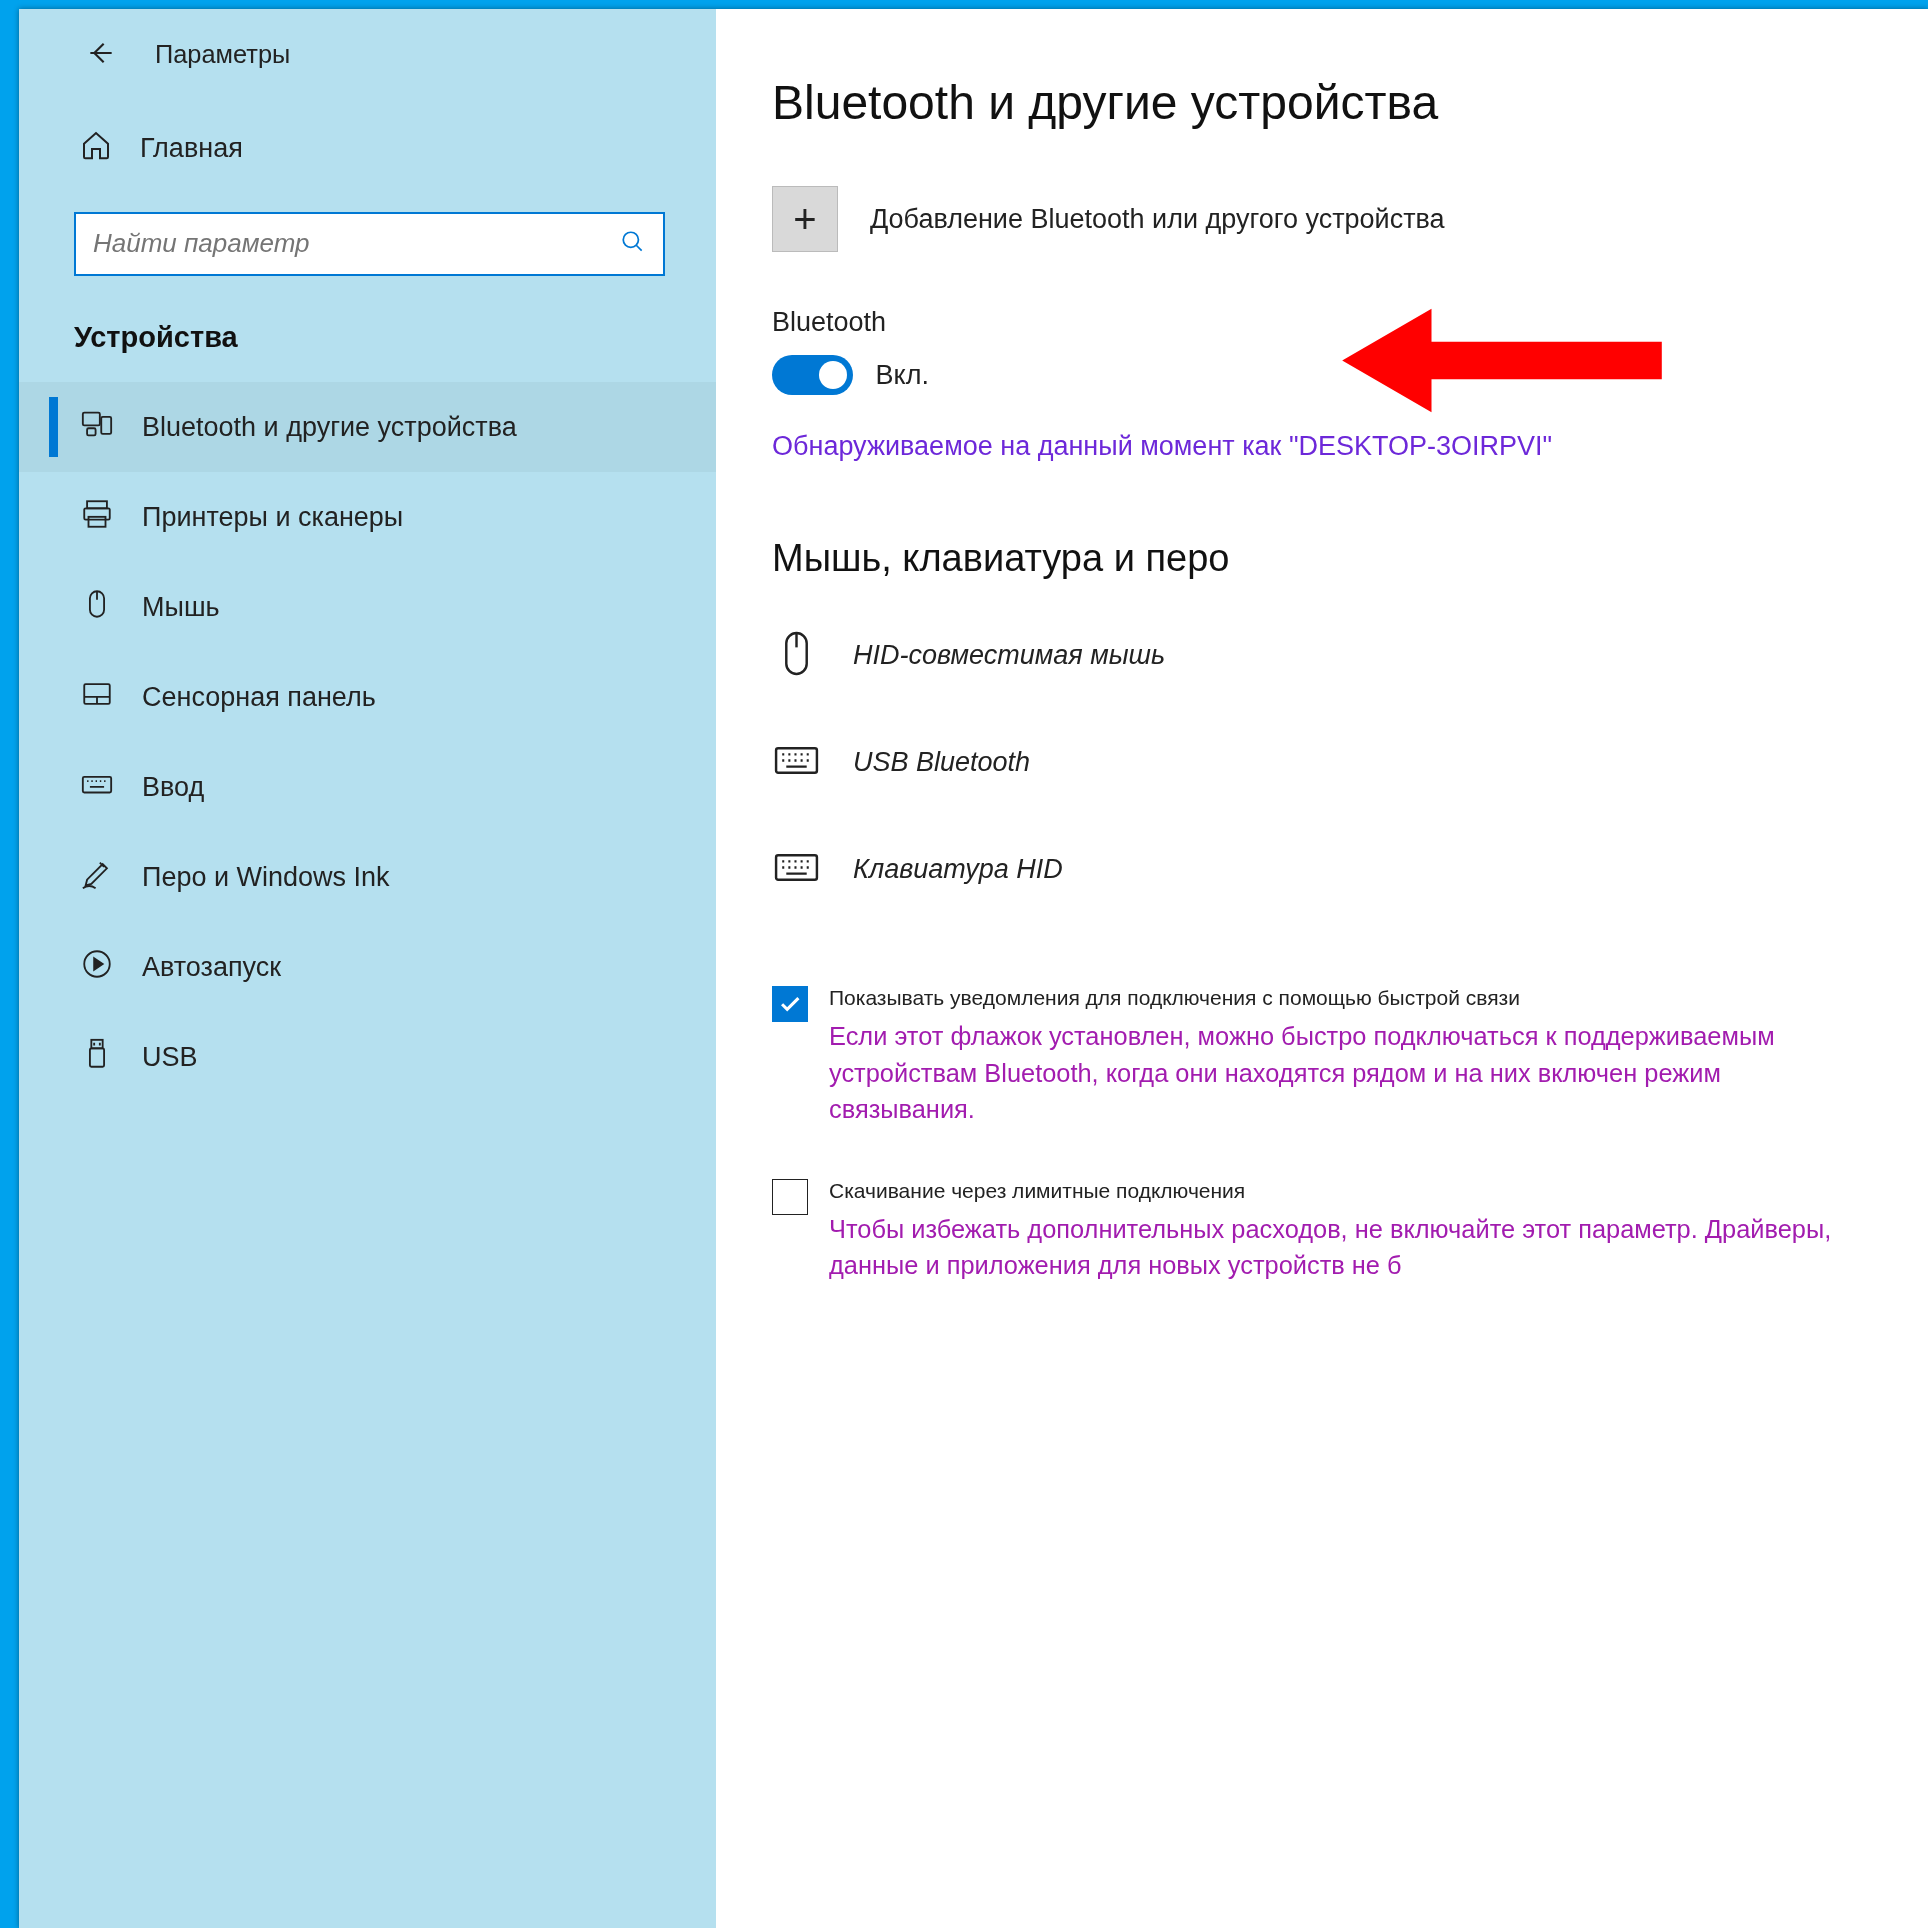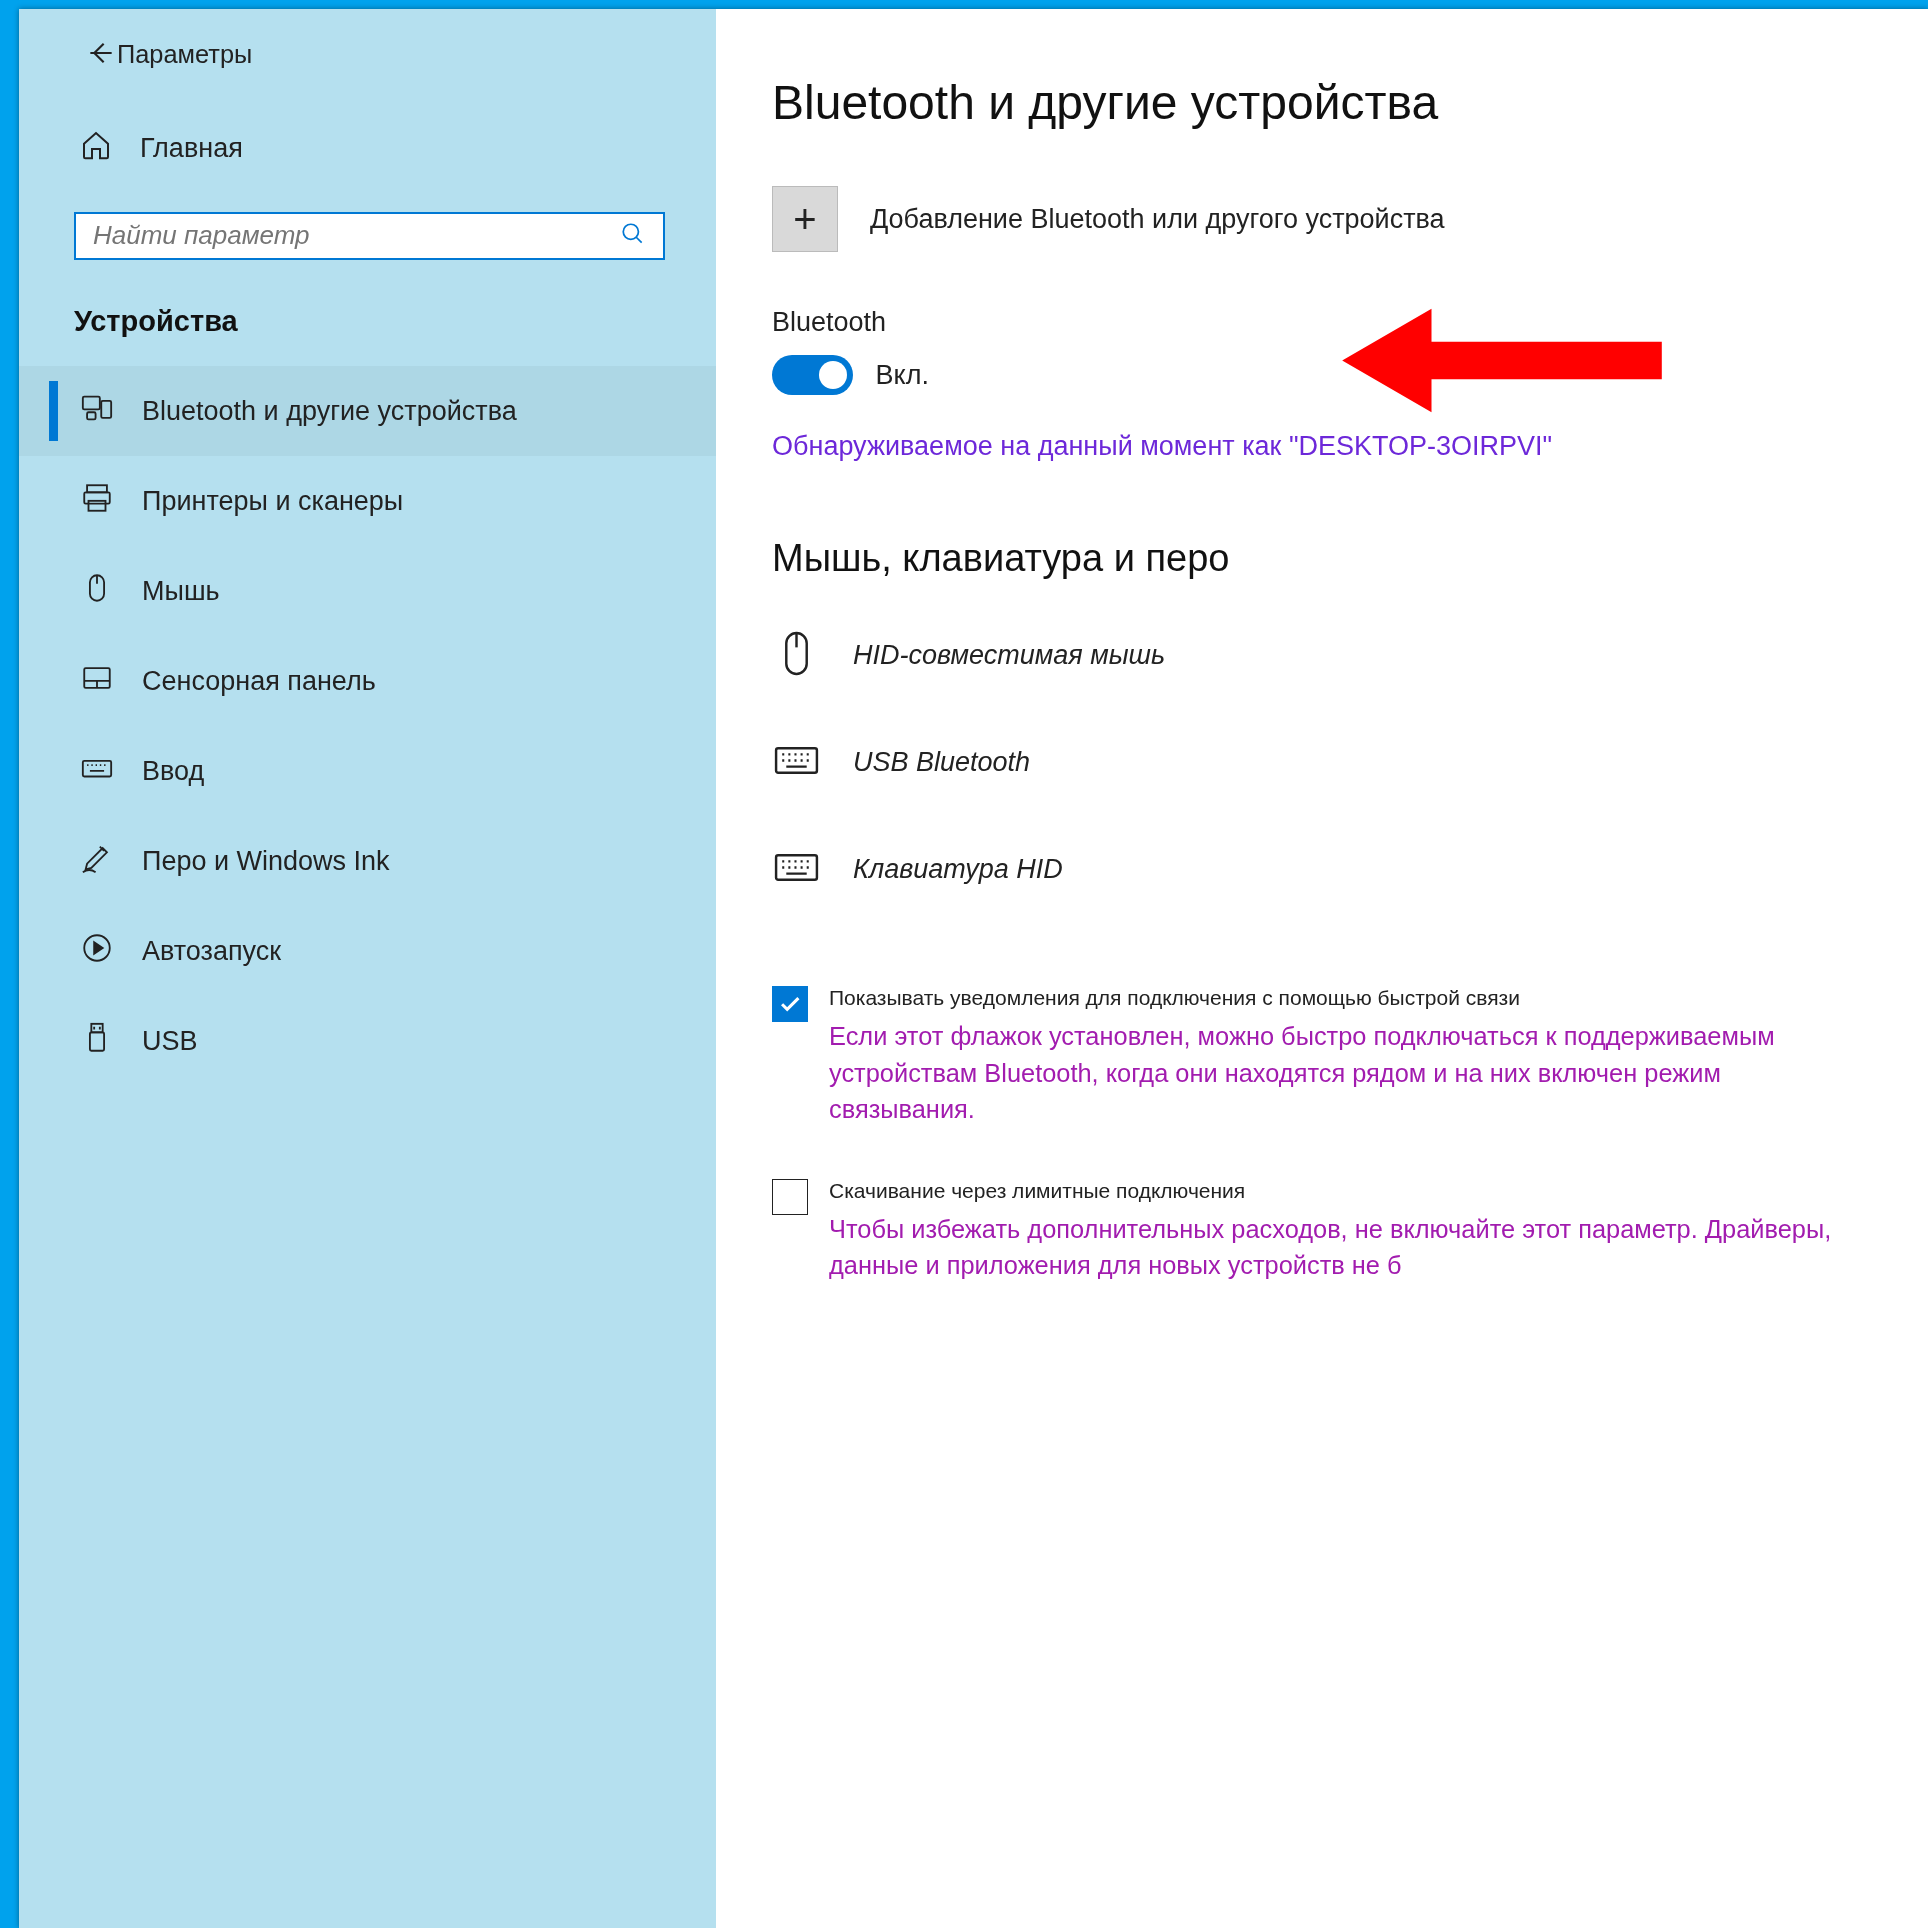--- a/index.html
+++ b/index.html
@@ -23,37 +23,38 @@
 .sidebar {
   width: 697px;
   background: #b5e0ef;
   padding: 28px 0 28px 0;
   display: flex;
   flex-direction: column;
 }
 .sidebar-header {
   display: flex;
   align-items: center;
+  gap: 38px;
   padding: 0 38px 38px 66px;
 }
 .back-btn svg { width: 32px; height: 32px; }
 .win-title { font-size: 25.4px; color: #222; }
 .home-row {
   display: flex;
   align-items: center;
   gap: 28px;
   padding: 19px 38px 19px 61px;
   font-size: 27px;
   color: #222;
 }
 .home-row svg { width: 32px; height: 32px; }
 .search-wrap { padding: 24.5px 51px 24.5px 55px; }
 .search-box {
   width: 100%;
-  height: 48px;
+  height: 64px;
   border: 2.8px solid #0078d4;
   background: #fff;
   display: flex;
   align-items: center;
   padding: 0 17px;
 }
 .search-input {
   flex: 1;
   border: none;
   outline: none;

